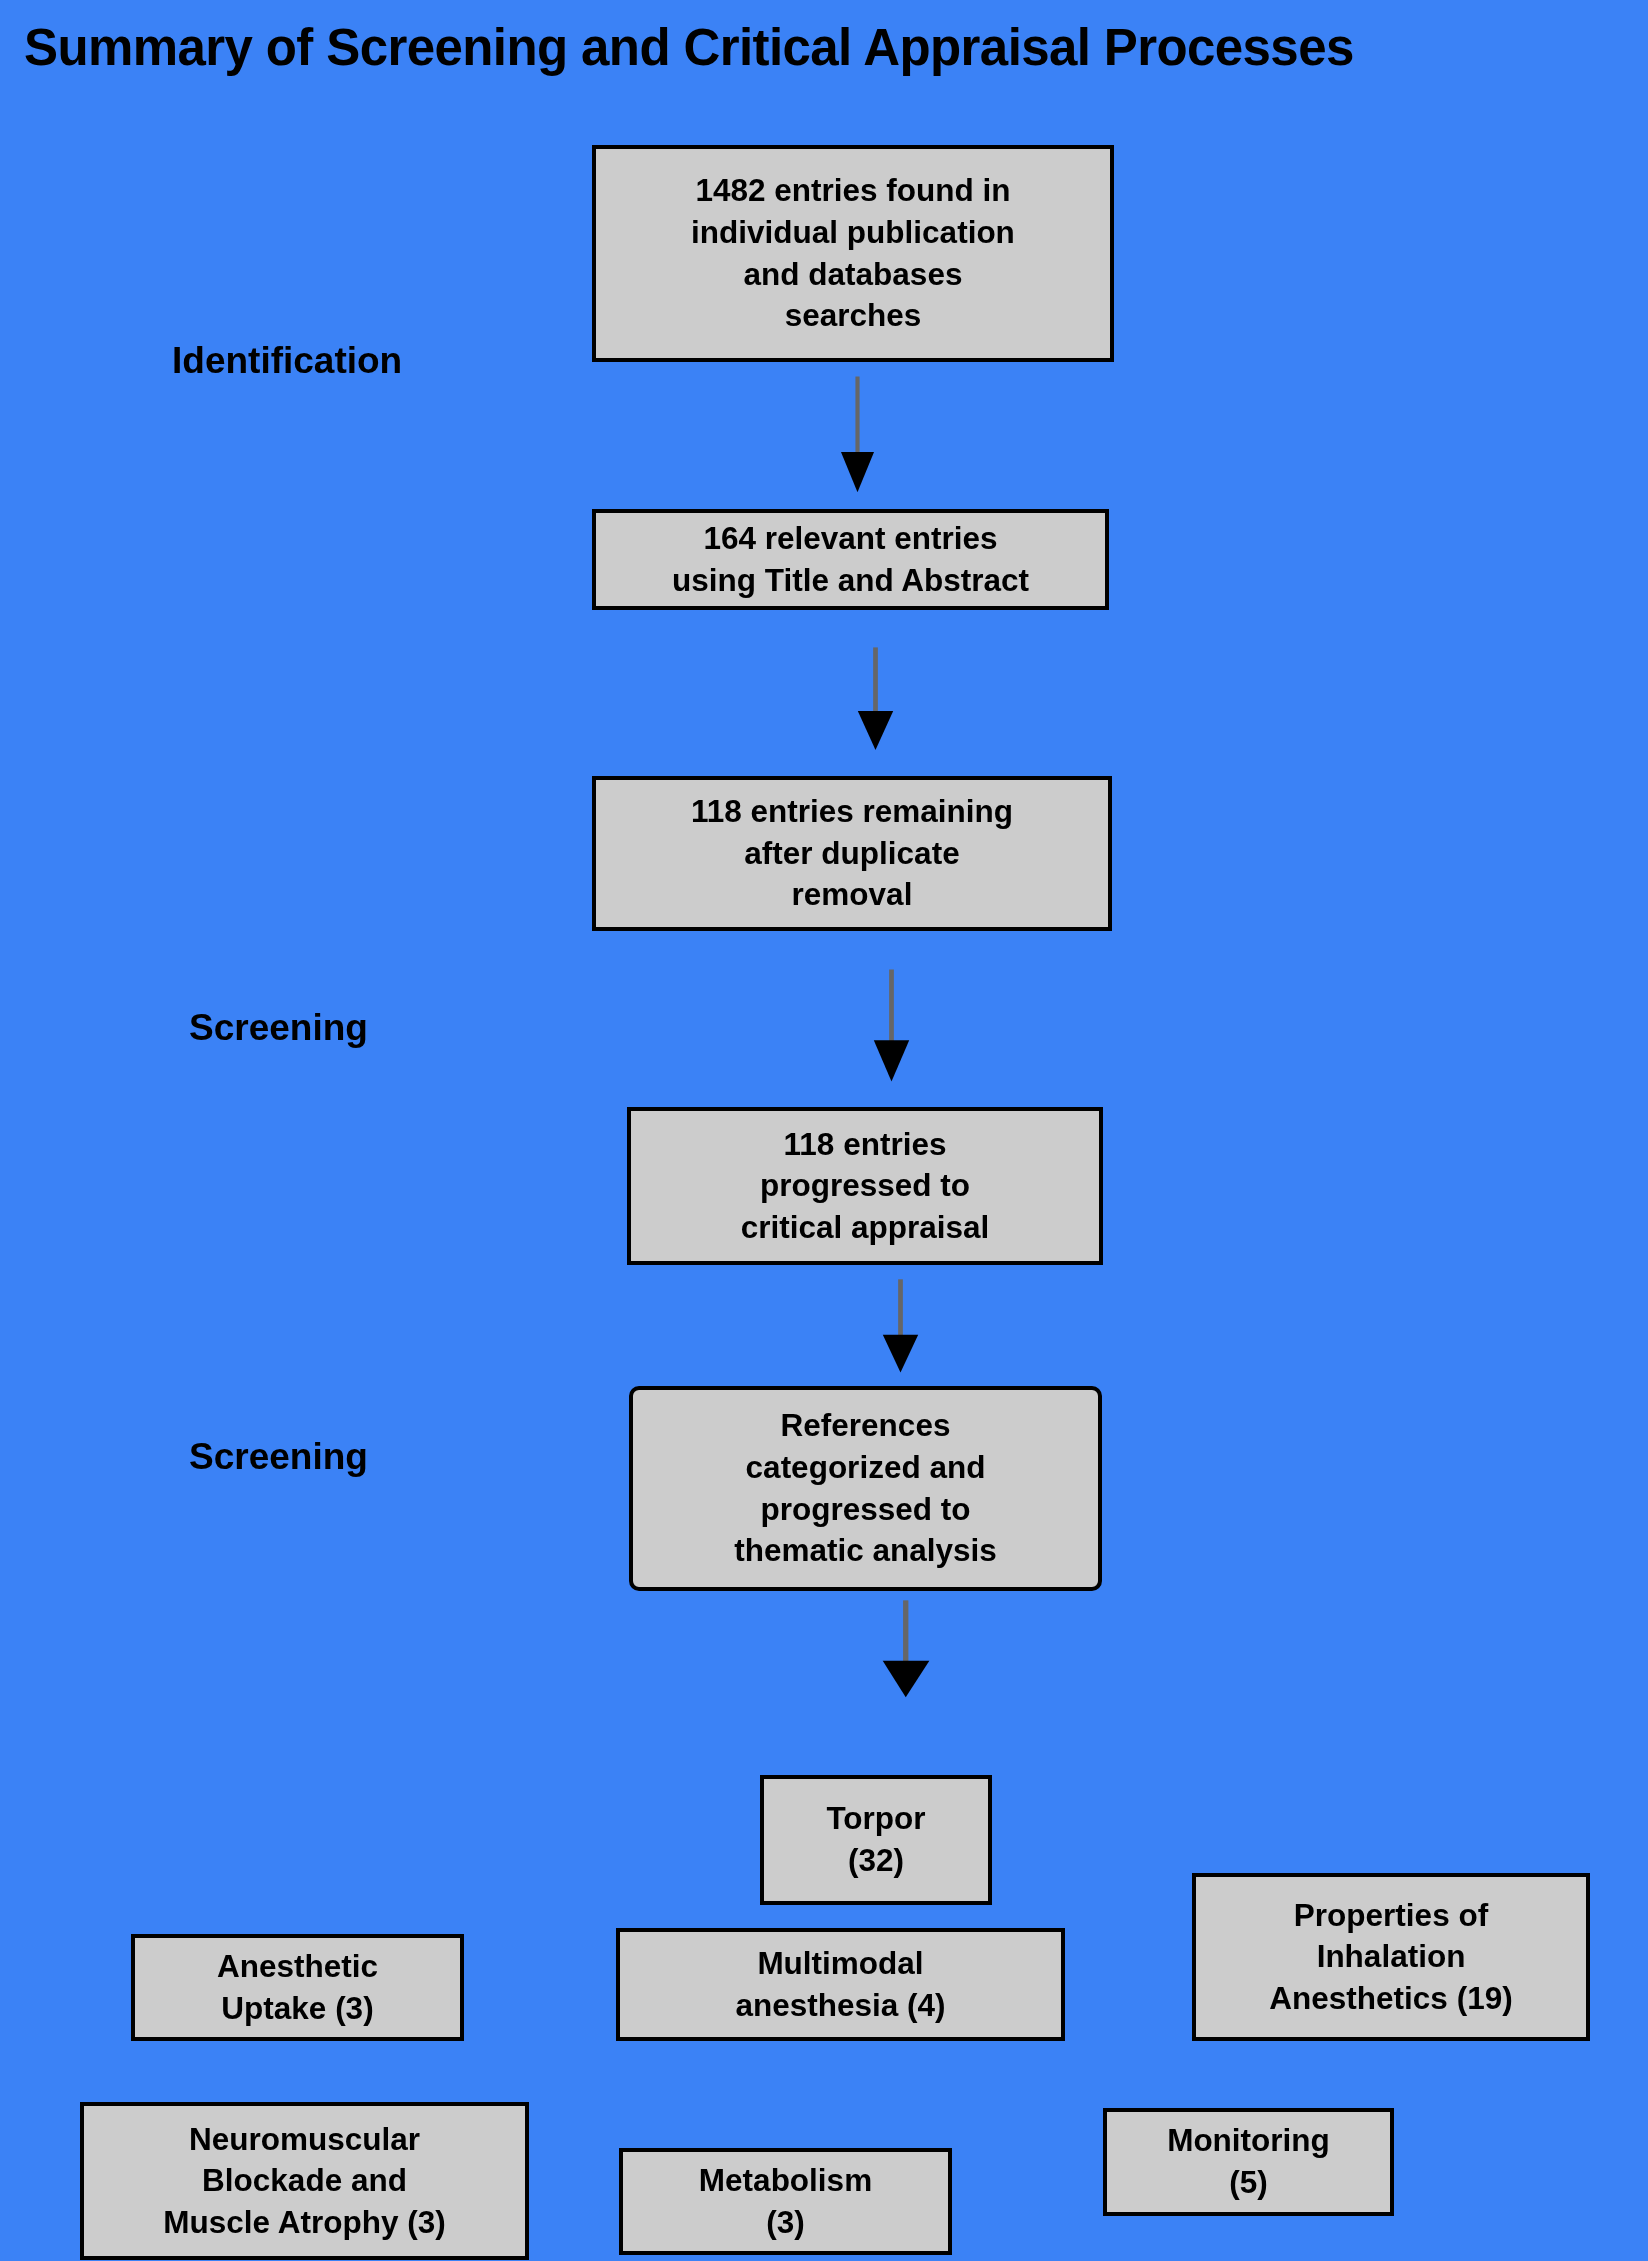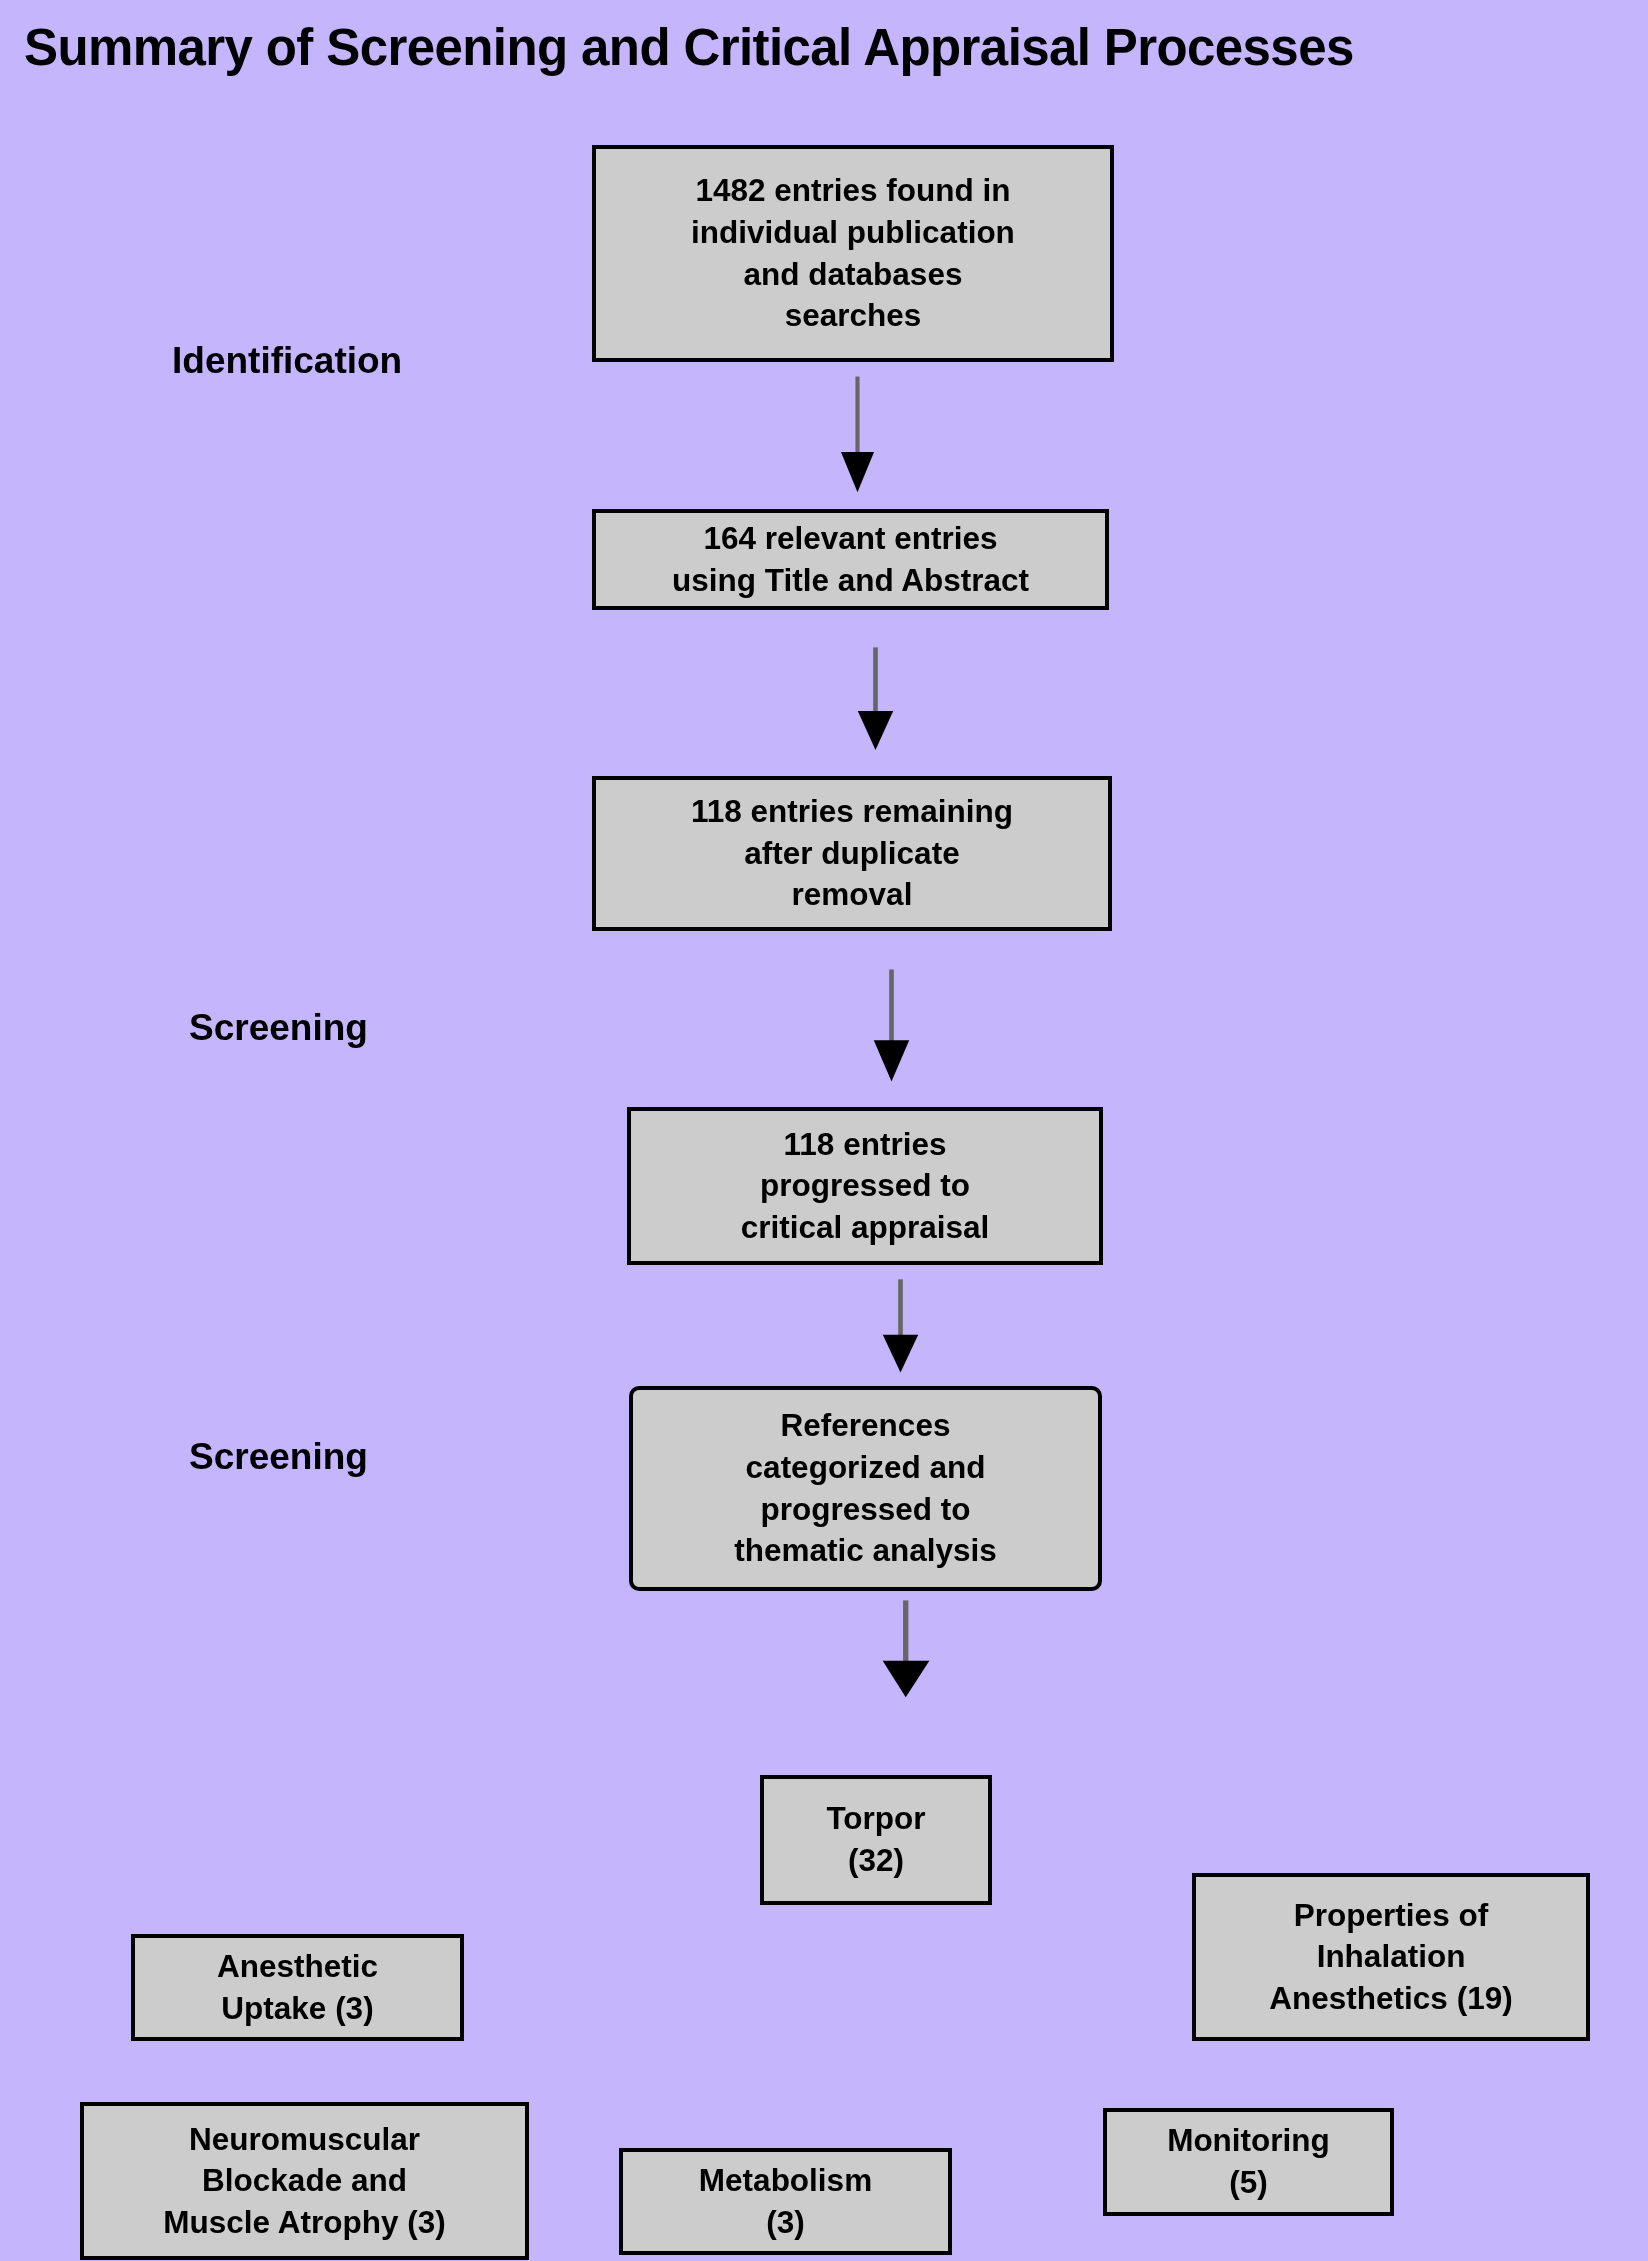--- a/index.html
+++ b/index.html
@@ -7,21 +7,21 @@
     padding: 0;
     background: #ffffff;
   }
   body {
     font-family: "Liberation Sans", sans-serif;
   }
   #canvas {
     position: relative;
     width: 1648px;
     height: 2261px;
-    background: #c4b5fd;
+    background: #3b82f6;
     overflow: hidden;
   }
   .page-title {
     position: absolute;
     left: 24px;
     top: 18px;
     font-size: 51px;
     font-weight: bold;
     color: #000000;
     letter-spacing: -0.6px;
@@ -105,20 +105,24 @@
   <div class="flow-box" style="left:760px; top:1775px; width:232px; height:130px; font-size:31.5px;">
     <span class="txt">Torpor
 (32)</span>
   </div>
 
   <div class="flow-box" style="left:131px; top:1934px; width:333px; height:107px; font-size:31.5px;">
     <span class="txt">Anesthetic
 Uptake (3)</span>
   </div>
 
+  <div class="flow-box" style="left:616px; top:1928px; width:449px; height:113px; font-size:31.5px;">
+    <span class="txt">Multimodal
+anesthesia (4)</span>
+  </div>
 
   <div class="flow-box" style="left:1192px; top:1873px; width:398px; height:168px; font-size:31.5px;">
     <span class="txt">Properties of
 Inhalation
 Anesthetics (19)</span>
   </div>
 
   <div class="flow-box" style="left:80px; top:2102px; width:449px; height:158px; font-size:31.5px;">
     <span class="txt">Neuromuscular
 Blockade and

